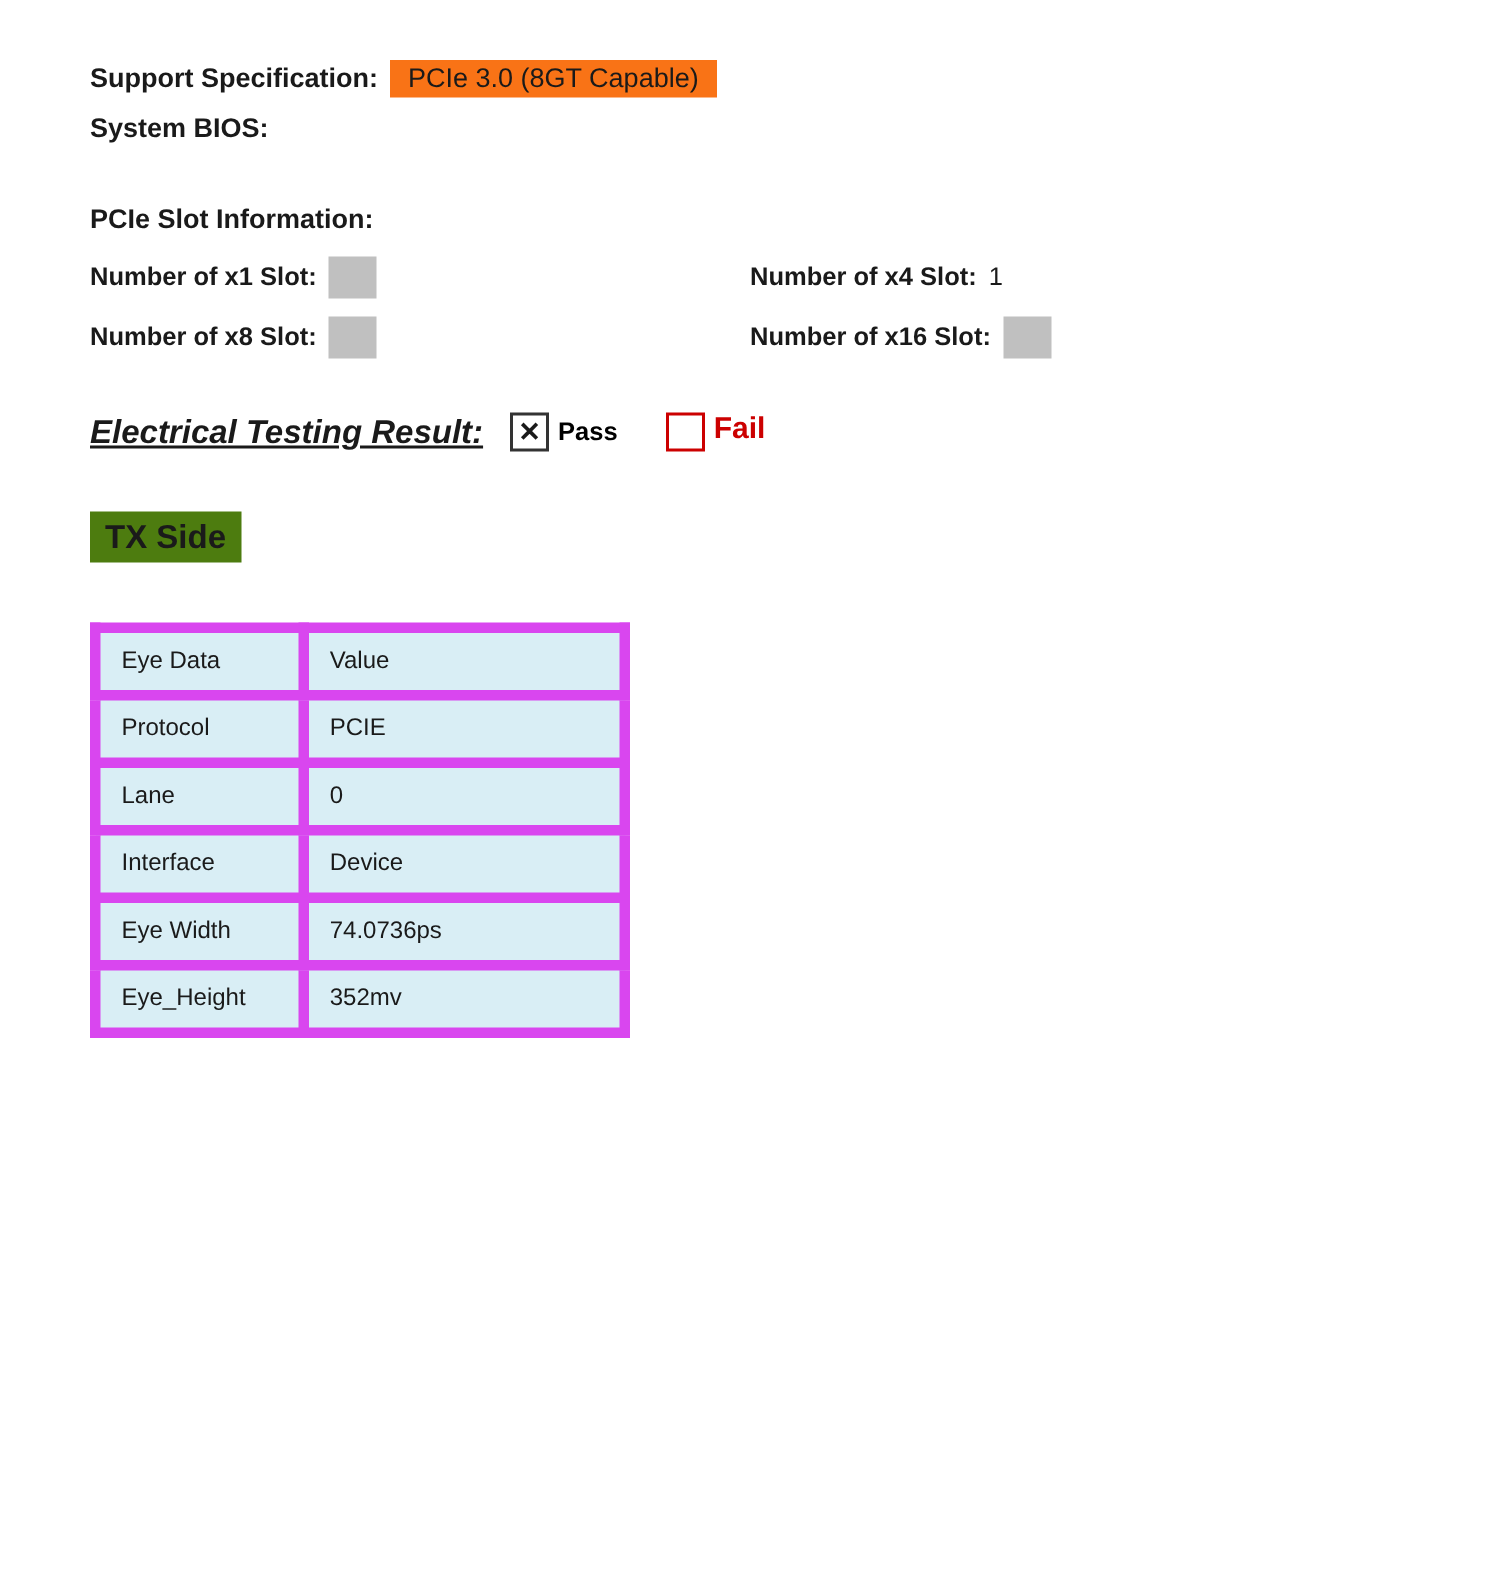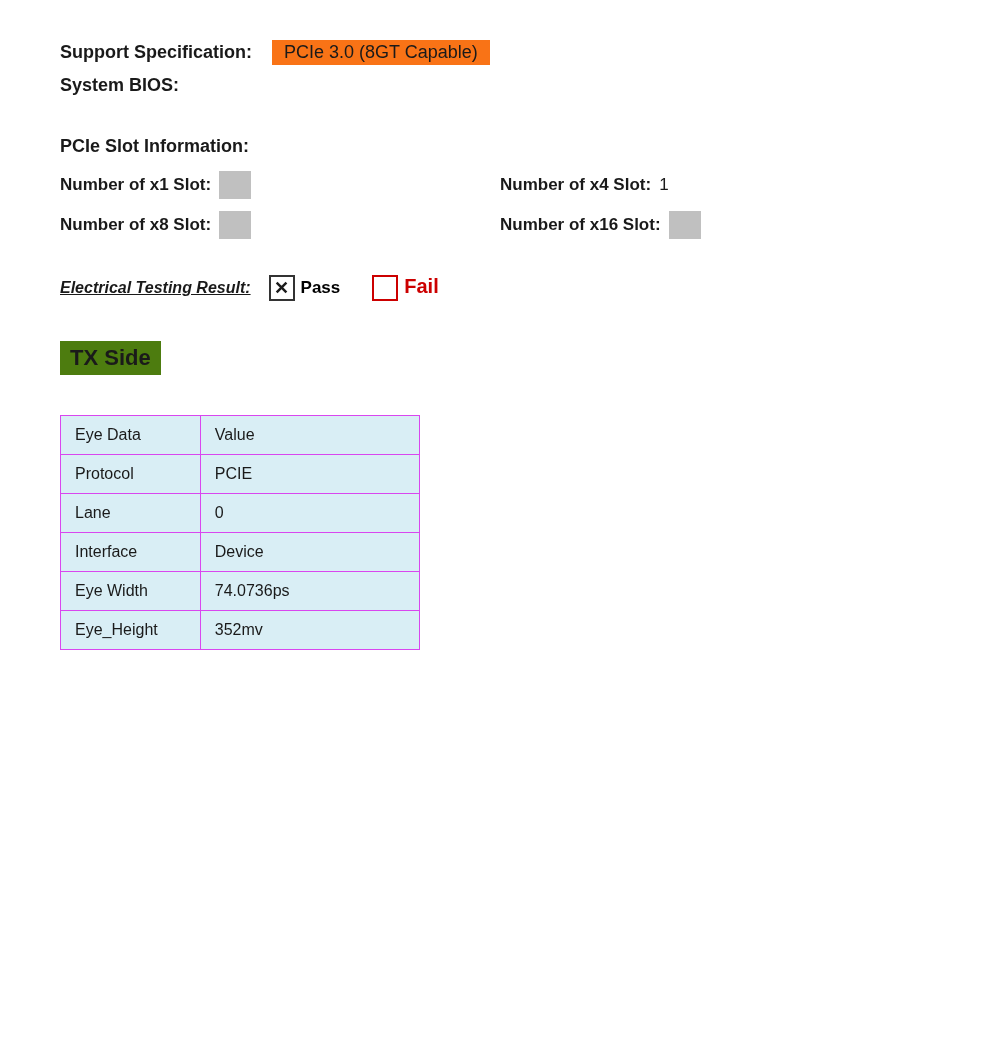--- a/index.html
+++ b/index.html
@@ -1,19 +1,18 @@
 <!DOCTYPE html>
 <html><head>
   <meta charset="utf-8">
   <style>
     * {
       box-sizing: border-box;
       margin: 0;
       padding: 0;
-      gap: 12px;
     }
 
     body {
       font-family: Arial, sans-serif;
       background: #ffffff;
       width: 1000px;
       min-height: 1060px;
       padding: 40px 60px;
       color: #1a1a1a;
     }
@@ -82,21 +81,21 @@
     }
 
     .electrical-testing-section {
       margin: 36px 0 30px 0;
       display: flex;
       align-items: center;
       gap: 18px;
     }
 
     .electrical-title {
-      font-size: 16px;
+      font-size: 22px;
       font-weight: bold;
       font-style: italic;
       text-decoration: underline;
     }
 
     .check-box-container {
       display: flex;
       align-items: center;
       gap: 6px;
     }
@@ -147,21 +146,21 @@
       margin-top: 10px;
     }
 
     .eye-data-table {
       border-collapse: collapse;
       width: 360px;
       margin-top: 10px;
     }
 
     .eye-data-table td {
-      border: 1px solid #d946ef;
+      border: 7px solid #d946ef;
       padding: 10px 14px;
       font-size: 16px;
       background: #d9eef5;
       color: #1a1a1a;
       margin-left: 42px;
     }
 
     .eye-data-table tr td:first-child {
       width: 140px;
       font-weight: normal;

